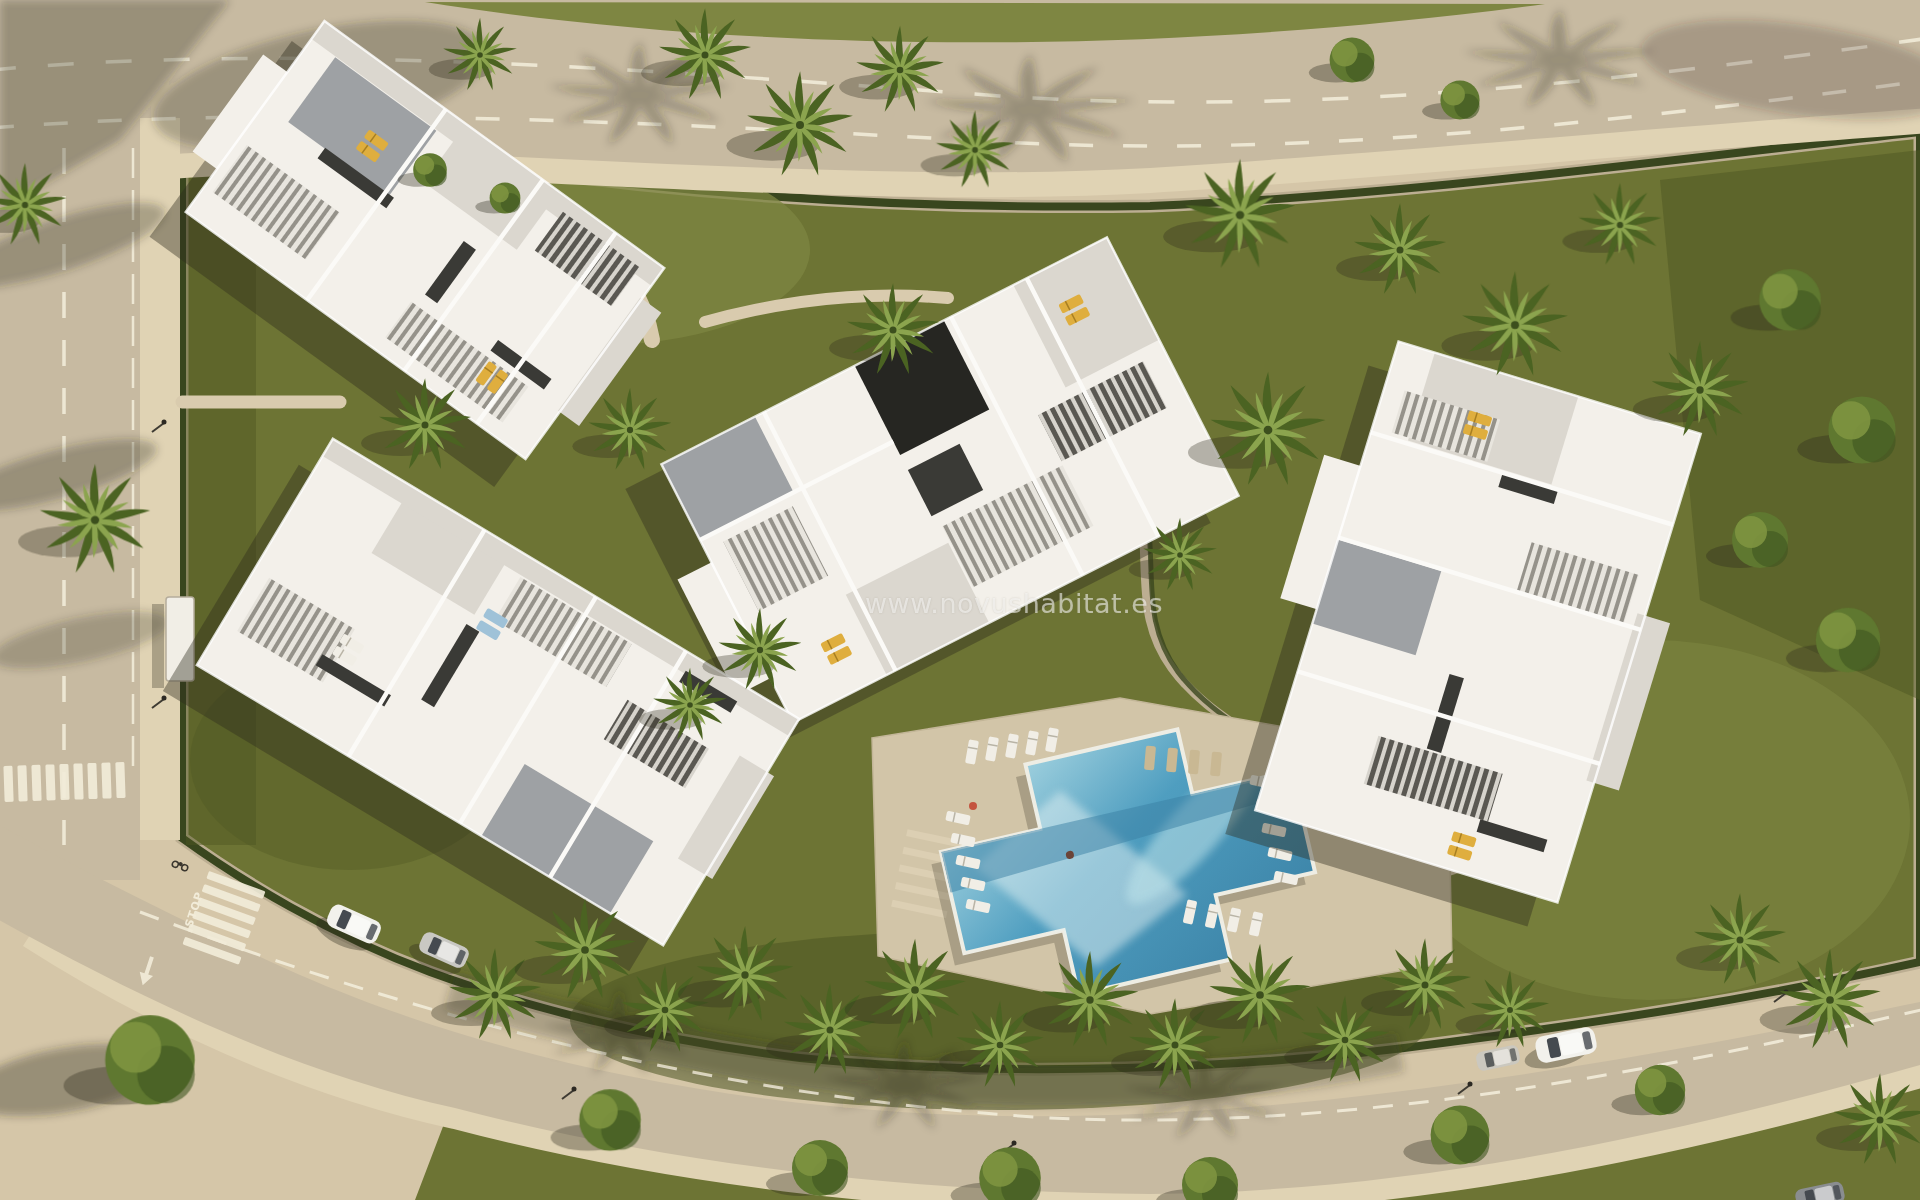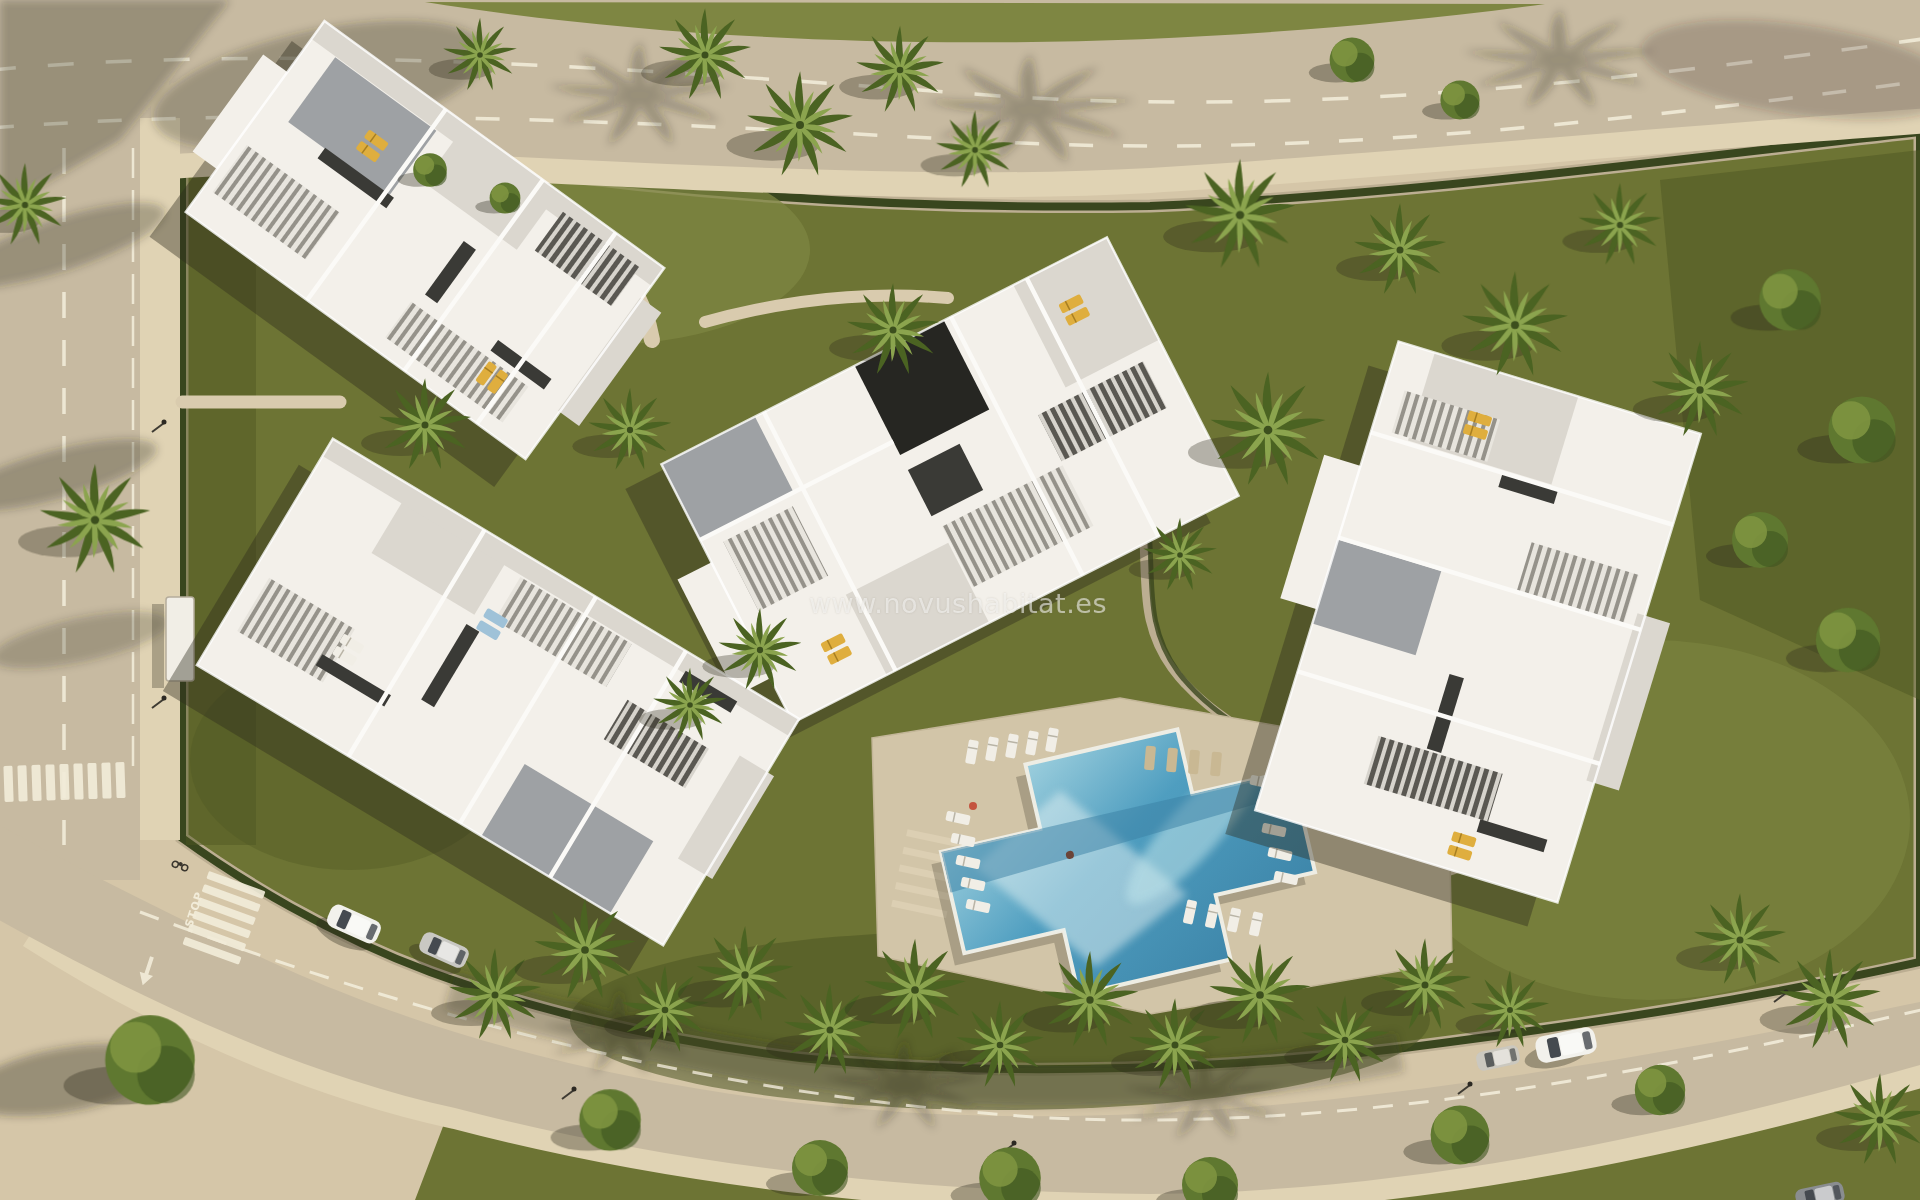--- a/index.html
+++ b/index.html
@@ -1,19 +1,19 @@
 <!DOCTYPE html>
 <html style="--sand: #d5c6a8; --sandShade: #b3a283; --road: #c7baa1; --roadDark: #a2937a; --sidewalk: #e0d3b4; --marking: #f2ecd9; --grass: #6d7434; --grassLight: #7e8642; --grassDark: #4d5622; --hedge: #39461e; --wall: #bcae92; --path: #d9cbae; --deck: #d2c5a8; --pool: #4f9ec0; --poolDeep: #397fa3; --poolLight: #bfe4ea; --poolEdge: #eeede4; --building: #f3f0ea; --buildingShade: #dbd7cf; --buildingGray: #9ea1a4; --buildingDark: #3a3a36; --courtyardDark: #262622; --slatLight: #e8e5de; --slatLine: #95928a; --slatDarkBg: #5a5852; --slatDarkLine: #d7d4cd; --lounger: #f1eee6; --loungerYellow: #dfae3e; --loungerBlue: #9fc2d8; --loungerTan: #c9b893; --palmDark: #4b6322; --palmLight: #8ba44e; --treeGreen: #5f7830; --treeLight: #7e9440; --treeDark: #3e5520; --shadow: #2f2b1d; --carWhite: #f2f1ec; --carSilver: #c9c8c3; --glass: #454a50; --accentRed: #c4543f;"><head>
 <meta charset="utf-8">
 <style>
   html,body{margin:0;padding:0;background:#222;font-family:"DejaVu Sans",sans-serif;}
   .stage{position:relative;width:1920px;height:1200px;overflow:hidden;background:var(--sand,#d5c6a8);}
   .stage svg{position:absolute;inset:0;display:block;}
   .watermark{
-    position:absolute;left:958px;top:603px;transform:translate(-50%,-50%);
+    position:absolute;left:1014px;top:603px;transform:translate(-50%,-50%);
     font-size:27px;letter-spacing:.5px;color:rgba(255,255,255,.55);
     font-family:"DejaVu Sans",sans-serif;white-space:nowrap;pointer-events:none;
     text-shadow:0 0 2px rgba(120,110,90,.25);
     text-align:center;
   }
   text.stop{font:bold 11px "DejaVu Sans",sans-serif;fill:var(--marking);letter-spacing:1px;}
 </style>
 </head>
 <body>
 

